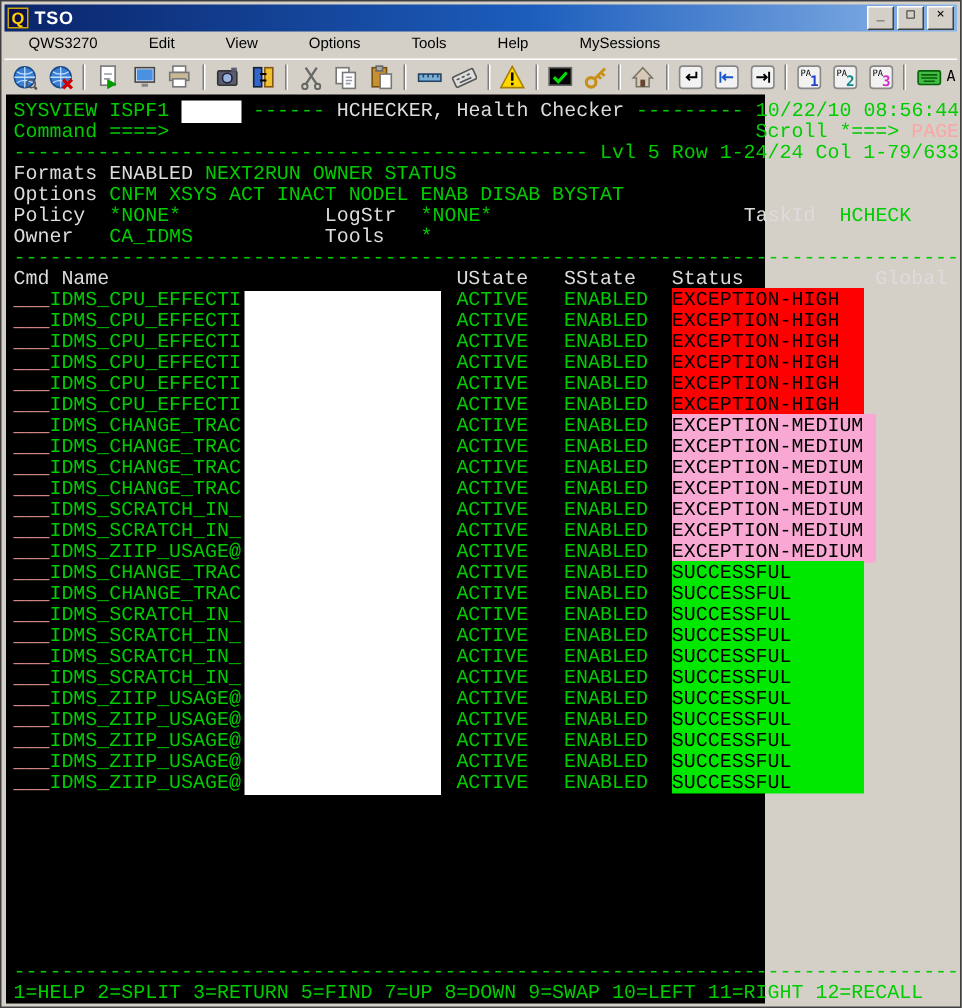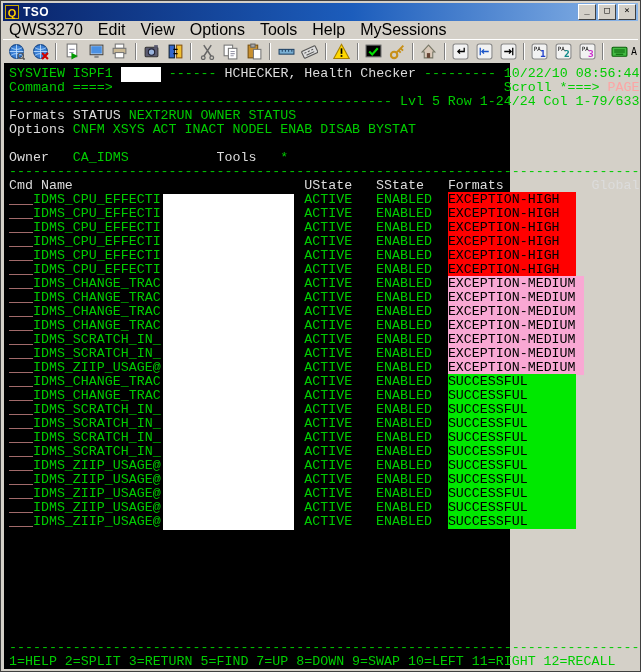--- a/index.html
+++ b/index.html
@@ -7,21 +7,21 @@
           font-family:"Liberation Sans",sans-serif;border:1px solid #404040;box-sizing:border-box;}
   
   .titlebar{position:absolute;left:2px;top:2px;right:2px;height:18px;display:flex;align-items:center;
             background:linear-gradient(90deg,#0a246a 0%,#1c5dbc 55%,#8cb6e8 100%);padding:0 2px;}
   .title-icon{width:14px;height:14px;background:#10104a;color:#ffd200;font-weight:bold;font-size:11px;
               line-height:14px;text-align:center;margin-right:4px;border:1px solid #c8a800;box-sizing:border-box;}
   .title-text{color:#fff;font-weight:bold;font-size:12px;flex:1;letter-spacing:.5px;}
   .tbtn{width:16px;height:14px;background:#d4d0c8;border:1px solid;border-color:#ffffff #404040 #404040 #ffffff;
         font-size:9px;line-height:11px;text-align:center;margin-left:2px;color:#000;font-family:"DejaVu Sans Mono",monospace;}
   
-  .menubar{position:absolute;left:2px;top:21px;right:2px;height:16px;display:flex;align-items:center;font-size:16px;color:#000;}
+  .menubar{position:absolute;left:12px;top:21px;right:2px;height:16px;display:flex;align-items:center;font-size:10px;color:#000;gap:19px;}
   .menu-item{padding:1px 9px 2px 6px;}
   
   .toolbar{position:absolute;left:2px;top:38px;right:2px;height:23px;display:flex;align-items:center;
            border-top:1px solid #ffffff;background:#d4d0c8;padding-left:2px;}
   .tool-btn{width:24px;height:21px;display:flex;align-items:center;justify-content:center;}
   .tool-sep{width:0;height:17px;border-left:1px solid #808080;border-right:1px solid #ffffff;margin:0 3px;}
   .tool-a{margin-left:auto;margin-right:1px;font-size:10px;color:#000;font-family:"DejaVu Sans Mono",monospace;}
   
   .terminal{position:absolute;left:3px;top:62px;width:506px;height:606px;background:#000;
             font-family:Liberation Mono, monospace;font-size:13.3px;line-height:14px;}
@@ -224,25 +224,26 @@
           <path d="M3 6.5h10M3 8.5h10M4.5 10.5h7" stroke="#066006"></path>
         </svg>
       </div>
       <div class="tool-a">A</div>
     </div>
 
   <div class="terminal" id="terminal">
       <div class="tline" style="top: 4px;"><span class="c-g">SYSVIEW ISPF1 </span><span class="redact-inline" style="width: 40px;"></span><span class="c-g"> ------ </span><span class="c-w">HCHECKER, Health Checker</span><span class="c-g"> --------- </span><span class="c-g">10/22/10 08:56:44</span></div>
       <div class="tline" style="top: 18px;"><span class="c-g">Command ====&gt;</span><span class="c-g">                                                 </span><span class="c-g">Scroll *===&gt; </span><span class="c-y">PAGE</span></div>
       <div class="tline" style="top: 32px;"><span class="c-g">------------------------------------------------</span><span class="c-g"> Lvl 5 Row 1-24/24 Col 1-79/633</span></div>
-      <div class="tline" style="top: 46px;"><span class="c-w">Formats </span><span class="c-w">STATUS </span><span class="c-g">NEXT2RUN OWNER STATUS</span></div>
+      <div class="tline" style="top: 46px;"><span class="c-w">Formats </span><span class="c-w">ENABLED </span><span class="c-g">NEXT2RUN OWNER STATUS</span></div>
       <div class="tline" style="top: 60px;"><span class="c-w">Options </span><span class="c-g">CNFM XSYS ACT INACT NODEL ENAB DISAB BYSTAT</span></div>
+      <div class="tline" style="top: 74px;"><span class="c-w">Policy  </span><span class="c-g">*NONE*</span><span class="c-g">            </span><span class="c-w">LogStr  </span><span class="c-g">*NONE*</span><span class="c-g">                     </span><span class="c-w">TaskId  </span><span class="c-g">HCHECK</span></div>
       <div class="tline" style="top: 88px;"><span class="c-w">Owner   </span><span class="c-g">CA_IDMS</span><span class="c-g">           </span><span class="c-w">Tools   </span><span class="c-g">*</span></div>
       <div class="tline" style="top: 102px;"><span class="c-g">-------------------------------------------------------------------------------</span></div>
-      <div class="tline" style="top: 116px;"><span class="c-w">Cmd Name</span><span class="c-w">                             </span><span class="c-w">UState   SState   Formats</span><span class="c-w">           </span><span class="c-w">Global</span></div>
+      <div class="tline" style="top: 116px;"><span class="c-w">Cmd Name</span><span class="c-w">                             </span><span class="c-w">UState   SState   Status</span><span class="c-w">           </span><span class="c-w">Global</span></div>
       <div class="tline" style="top: 130px;"><span class="c-y">___</span><span class="c-g">IDMS_CPU_EFFECTI</span><span class="c-g">                  ACTIVE   ENABLED  </span><span class="st-high">EXCEPTION-HIGH  </span></div>
       <div class="tline" style="top: 144px;"><span class="c-y">___</span><span class="c-g">IDMS_CPU_EFFECTI</span><span class="c-g">                  ACTIVE   ENABLED  </span><span class="st-high">EXCEPTION-HIGH  </span></div>
       <div class="tline" style="top: 158px;"><span class="c-y">___</span><span class="c-g">IDMS_CPU_EFFECTI</span><span class="c-g">                  ACTIVE   ENABLED  </span><span class="st-high">EXCEPTION-HIGH  </span></div>
       <div class="tline" style="top: 172px;"><span class="c-y">___</span><span class="c-g">IDMS_CPU_EFFECTI</span><span class="c-g">                  ACTIVE   ENABLED  </span><span class="st-high">EXCEPTION-HIGH  </span></div>
       <div class="tline" style="top: 186px;"><span class="c-y">___</span><span class="c-g">IDMS_CPU_EFFECTI</span><span class="c-g">                  ACTIVE   ENABLED  </span><span class="st-high">EXCEPTION-HIGH  </span></div>
       <div class="tline" style="top: 200px;"><span class="c-y">___</span><span class="c-g">IDMS_CPU_EFFECTI</span><span class="c-g">                  ACTIVE   ENABLED  </span><span class="st-high">EXCEPTION-HIGH  </span></div>
       <div class="tline" style="top: 214px;"><span class="c-y">___</span><span class="c-g">IDMS_CHANGE_TRAC</span><span class="c-g">                  ACTIVE   ENABLED  </span><span class="st-medium">EXCEPTION-MEDIUM </span></div>
       <div class="tline" style="top: 228px;"><span class="c-y">___</span><span class="c-g">IDMS_CHANGE_TRAC</span><span class="c-g">                  ACTIVE   ENABLED  </span><span class="st-medium">EXCEPTION-MEDIUM </span></div>
       <div class="tline" style="top: 242px;"><span class="c-y">___</span><span class="c-g">IDMS_CHANGE_TRAC</span><span class="c-g">                  ACTIVE   ENABLED  </span><span class="st-medium">EXCEPTION-MEDIUM </span></div>
       <div class="tline" style="top: 256px;"><span class="c-y">___</span><span class="c-g">IDMS_CHANGE_TRAC</span><span class="c-g">                  ACTIVE   ENABLED  </span><span class="st-medium">EXCEPTION-MEDIUM </span></div>

